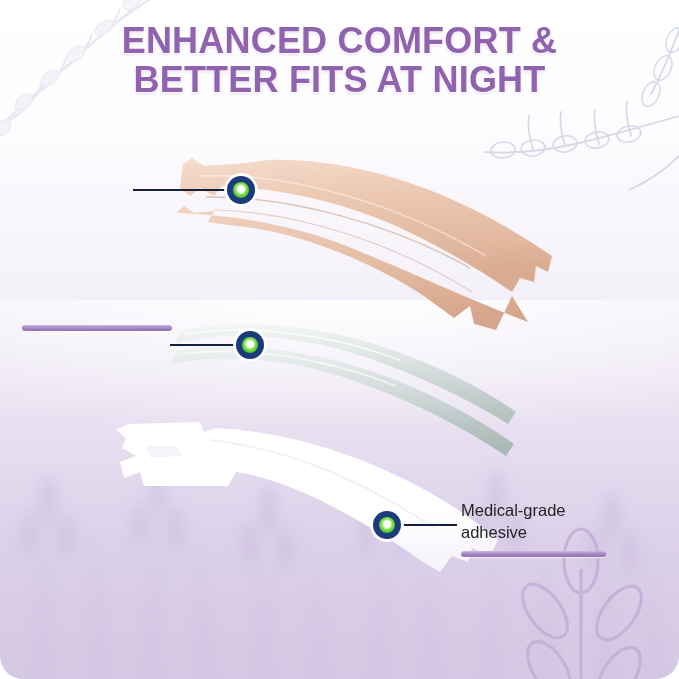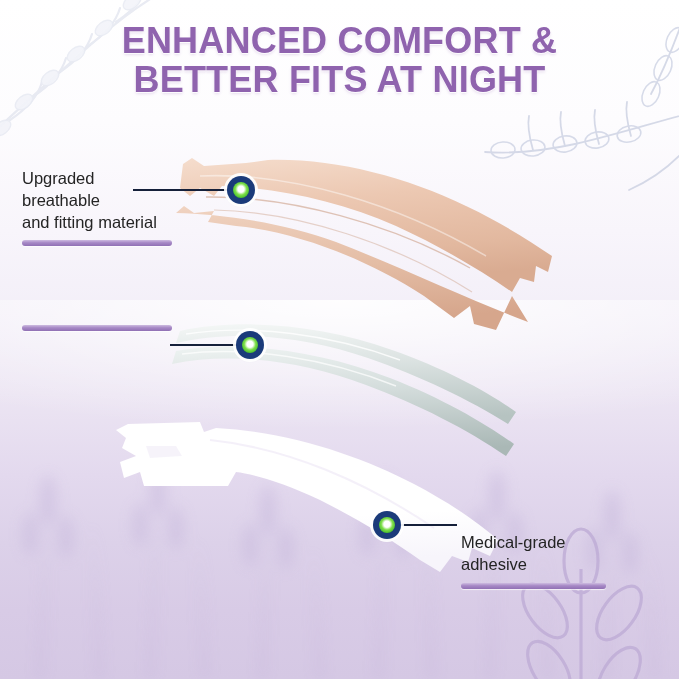--- a/index.html
+++ b/index.html
@@ -16,20 +16,21 @@
     background: linear-gradient(180deg,
         #ffffff 0%,
         #fdfcfe 18%,
         #f8f5fb 34%,
         #f3eff8 46%,
         #ece5f3 58%,
         #e3d9ee 70%,
         #dcd1e9 80%,
         #d8cbe6 90%,
         #d5c8e4 100%);
+    border-radius: 23px;
   }
 
   
   .bg-layer { position: absolute; inset: 0; pointer-events: none; }
 
   .sprig-tl { position: absolute; left: -24px; top: -30px; width: 220px; height: 190px; opacity: .55; }
   .sprig-tr { position: absolute; right: -10px; top: -6px;  width: 210px; height: 210px; opacity: .75; }
   .leaf-br  { position: absolute; right: 18px; bottom: -16px; width: 160px; height: 170px; opacity: .85; }
 
   .field-blur {
@@ -72,21 +73,21 @@
   .callout .bar {
     margin-top: 7px;
     height: 6px;
     border-radius: 3px;
     background: linear-gradient(180deg, #cdbbe0 0%, #a789c6 45%, #9070b4 100%);
     box-shadow: 0 1px 1px rgba(255,255,255,.7);
   }
 
   #callout-breathable { left: 22px; top: 168px; width: 150px; }
   #callout-bands      { left: 22px; top: 318px; width: 150px; }
-  #callout-adhesive   { left: 461px; top: 532px; width: 145px; }
+  #callout-adhesive   { left: 461px; top: 500px; width: 145px; }
 
   
   .marker {
     position: absolute;
     width: 28px; height: 28px;
     border-radius: 50%;
     background: #1b3b7a;
     box-shadow: 0 0 0 3px rgba(255,255,255,.92), 0 1px 3px rgba(0,0,0,.22);
   }
   .marker::after {
@@ -306,26 +307,20 @@
   </svg>
 
   <div class="leader" id="leader-breathable"></div>
   <div class="leader" id="leader-bands"></div>
   <div class="leader" id="leader-adhesive"></div>
 
   <div class="marker" id="marker-breathable"></div>
   <div class="marker" id="marker-bands"></div>
   <div class="marker" id="marker-adhesive"></div>
 
-  <div class="callout" id="callout-breathable">
-    <div class="txt">Upgraded
-breathable
-and fitting material</div>
-    <div class="bar"></div>
-  </div>
 
   <div class="callout" id="callout-bands">
     <div class="bar"></div>
   </div>
 
   <div class="callout" id="callout-adhesive">
     <div class="txt">Medical-grade
 adhesive</div>
     <div class="bar"></div>
   </div>

